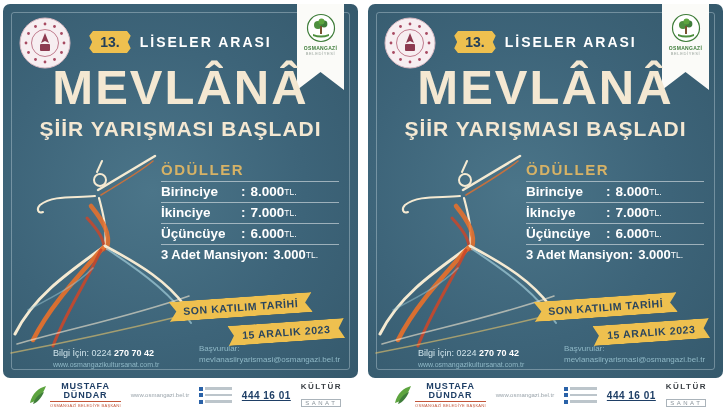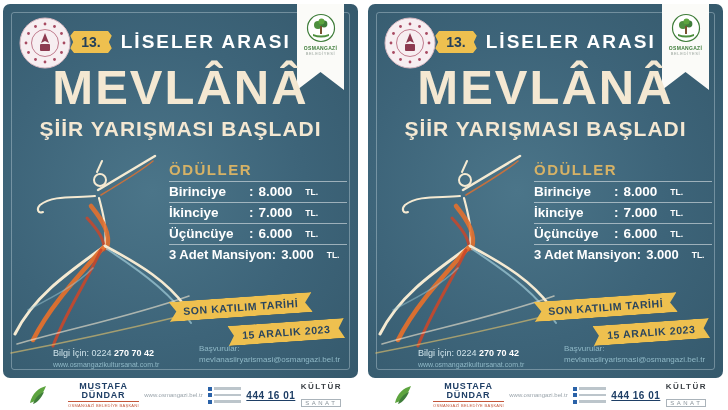--- a/index.html
+++ b/index.html
@@ -24,59 +24,59 @@
               display:flex; flex-direction:column; align-items:center; padding-top:9px; }
   .bookmark .org-name { font-size:5px; font-weight:700; color:#3f7d3a; letter-spacing:.3px; margin-top:2px; }
   .bookmark .org-type { font-size:4px; color:#98a39b; letter-spacing:.6px; }
 
   
   .header { position:relative; text-align:center; padding-top:27px; }
   .kicker-row { display:flex; justify-content:center; align-items:center; gap:9px; }
   .badge { background:#eec04f; color:#24405a; font-weight:800; font-size:14px;
            line-height:1; padding:4px 11px;
            clip-path:polygon(9% 0,91% 0,100% 22%,93% 50%,100% 78%,91% 100%,9% 100%,0 78%,7% 50%,0 22%); }
-  .kicker { font-size:19px; font-weight:800; color:#ffffff; letter-spacing:2px; }
+  .kicker { font-size:14px; font-weight:800; color:#ffffff; letter-spacing:2px; }
   .title  { font-size:49px; font-weight:800; color:#f4e8d2; letter-spacing:2px; line-height:1.02; margin-top:10px; }
   .subtitle { font-size:21px; font-weight:700; color:#f4e8d2; letter-spacing:1px; margin-top:4px; }
 
   
   .dervish { position:absolute; left:0; top:144px; }
 
   
-  .prizes { position:absolute; left:166px; top:157px; width:178px; color:#fff; }
+  .prizes { position:absolute; left:158px; top:157px; width:178px; color:#fff; }
   .prize-heading { font-size:15px; font-weight:800; color:#d6b266; letter-spacing:1.5px;
                    border-bottom:1px solid rgba(255,255,255,.5); padding-bottom:3px; }
   .prize-row { display:flex; align-items:center; font-size:13.5px; font-weight:800;
                padding:2px 0 3px; border-bottom:1px solid rgba(255,255,255,.5); }
   .prize-row:last-child { border-bottom:none; font-size:13px; }
   .p-label { width:80px; }
   .prize-row:last-child .p-label { width:auto; }
   .p-colon { margin-right:5px; }
-  .p-cur { font-size:8.5px; margin-left:13px; font-weight:700; }
+  .p-cur { font-size:8.5px; margin-left:0; font-weight:400; }
 
   
   .ribbon { position:absolute; background:#eec04f; color:#2a455e; font-weight:800;
             font-size:10.5px; letter-spacing:.6px; padding:4px 14px; transform:rotate(-4deg);
             clip-path:polygon(0 0,100% 0,95% 50%,100% 100%,0 100%,5% 50%);
             box-shadow:0 1px 2px rgba(0,0,0,.25); white-space:nowrap; }
   .ribbon-1 { right:46px; top:293px; }
   .ribbon-2 { right:13px; top:318px; }
 
   
   .contact { position:absolute; left:34px; top:344px; line-height:1.3;margin-left:16px; }
   .contact .line1 { font-size:9px; color:#cfe3ea; }
   .contact .phone { font-weight:800; color:#ffffff; }
   .contact .site  { font-size:7px; color:#8fb8c6; }
   .apply { position:absolute; left:196px; top:340px; line-height:1.35;
            font-size:8px; color:#8fb8c6; }
 
   
   .pfooter { height:32px; background:#ffffff; display:flex; align-items:center;
              padding:2px 16px 0 26px; justify-content:space-between; }
-  .mayor { display:flex; align-items:center; gap:21px; }
+  .mayor { display:flex; align-items:center; gap:3px; }
   .m-text { text-align:center; }
   .m-names { font-size:9px; font-weight:800; color:#1f3f66; line-height:1.05; letter-spacing:.8px; }
   .m-title { font-size:4px; color:#c2563a; border-top:1px solid #c2563a; margin-top:1px;
              padding-top:1px; letter-spacing:.3px; white-space:nowrap; }
   .f-site { font-size:6px; color:#9aa4ab; }
   .socials { display:flex; flex-direction:column; gap:2.5px; }
   .social-row { display:flex; gap:2px; align-items:center; }
   .social-sq { width:4px; height:4px; background:#2a62a8; }
   .social-bar { width:27px; height:2.5px; background:#bcc5cb; }
   .f-phone { font-size:10px; font-weight:800; color:#1f3f66; letter-spacing:.5px;text-decoration:underline; }

